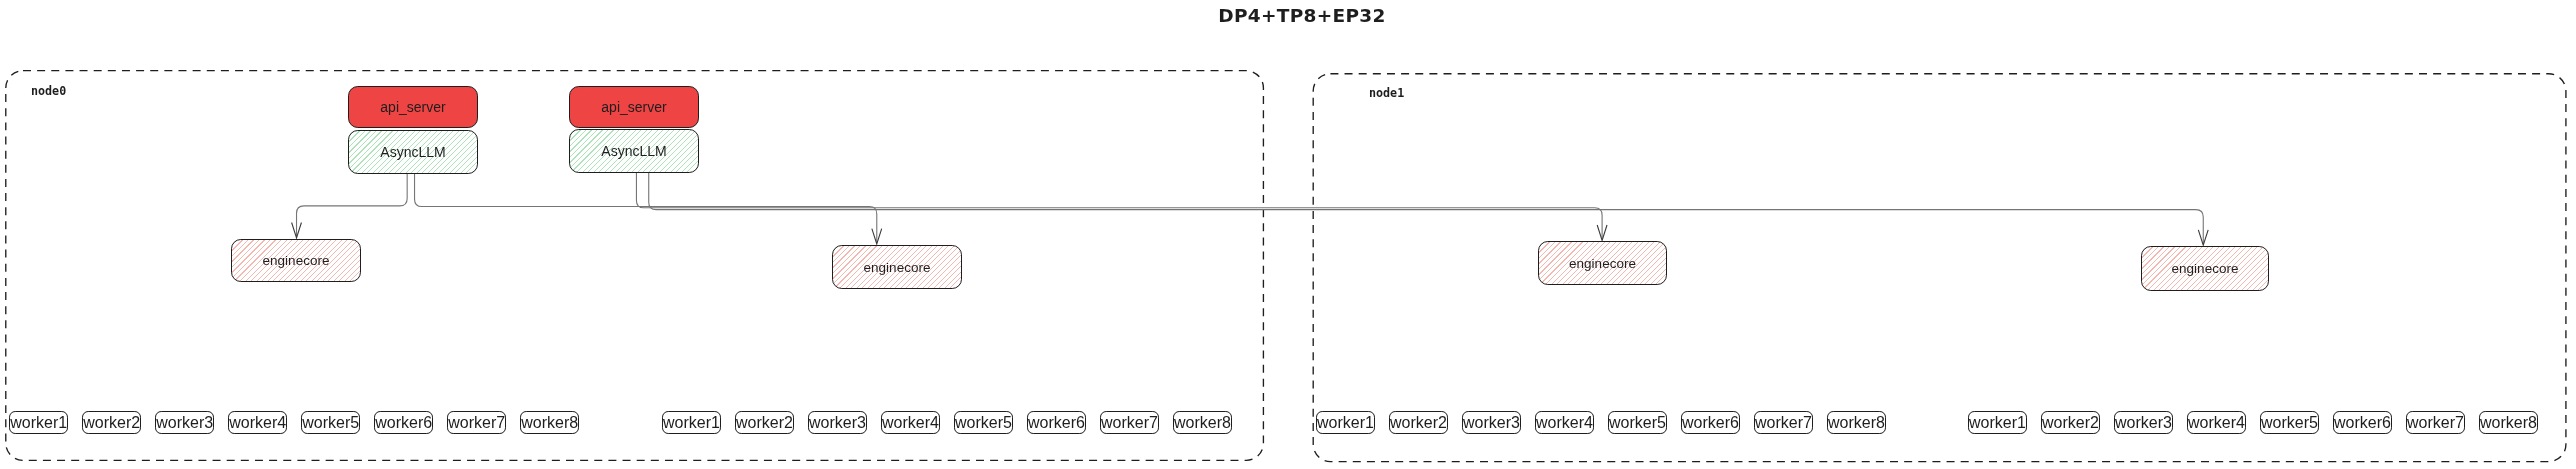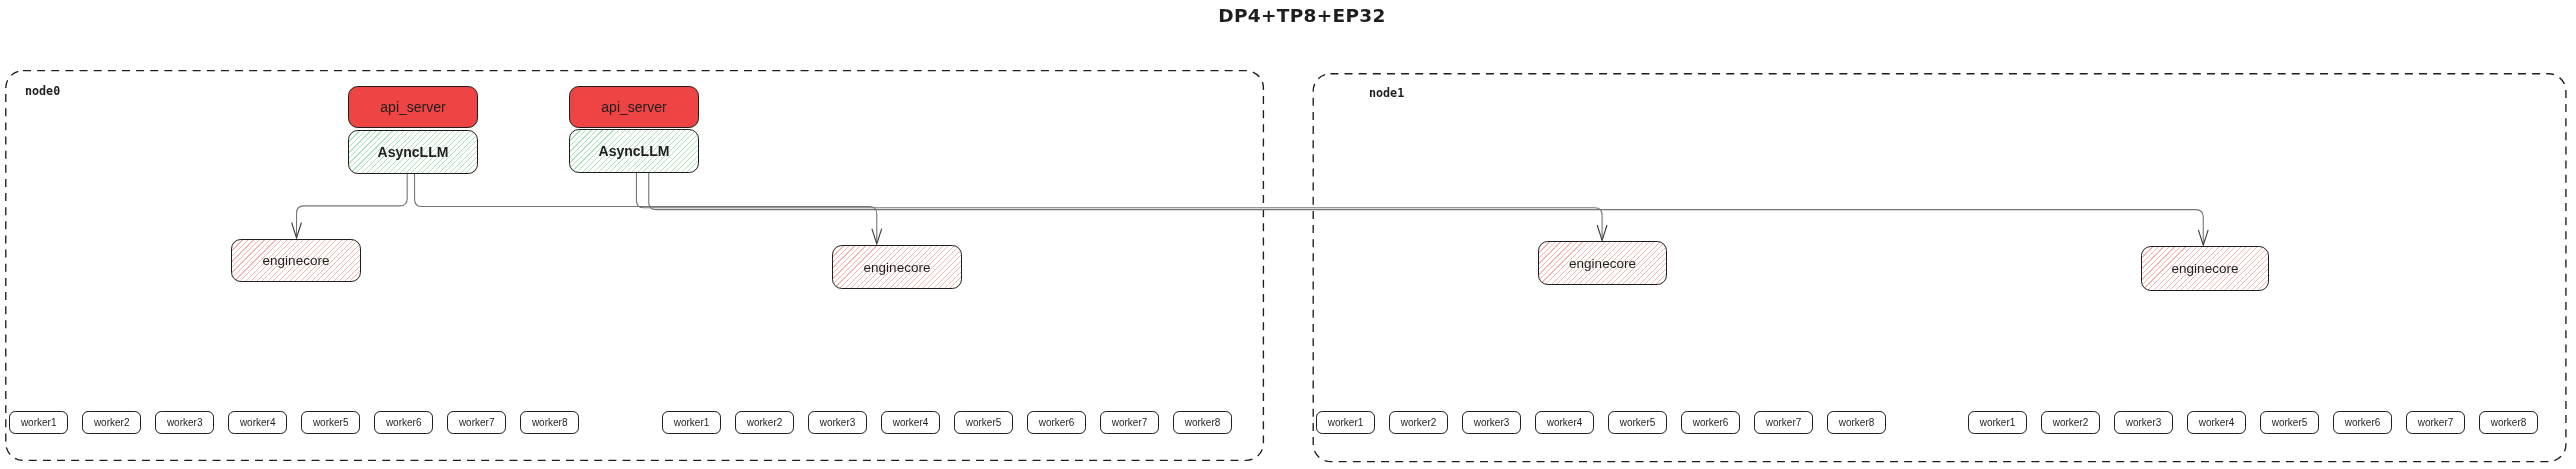--- a/index.html
+++ b/index.html
@@ -52,21 +52,20 @@
     display: flex;
     align-items: center;
     justify-content: center;
     font-size: 14px;
     color: #1e1e1e;
   }
   .hatch-green {
     background:
       repeating-linear-gradient(135deg, rgba(0,0,0,0) 0 3.1px, var(--asyncllm-hatch) 3.1px 3.9px),
       #ffffff;
-    font-weight: bold;
   }
   .hatch-pink {
     background:
       repeating-linear-gradient(135deg, rgba(0,0,0,0) 0 3.1px, var(--enginecore-hatch) 3.1px 3.9px),
       #ffffff;
   }
   .enginecore-box {
     font-size: 13.5px;
   }
   .worker-group {
@@ -78,21 +77,21 @@
   .worker-box {
     box-sizing: border-box;
     width: 59px;
     height: 23.4px;
     border: 1.2px solid #1e1e1e;
     border-radius: 6.2px;
     background: #ffffff;
     display: flex;
     align-items: center;
     justify-content: center;
-    font-size: 10px;
+    font-size: 16px;
     color: #1e1e1e;
   }
 </style>
 </head>
 <body>
 
 <div id="canvas">
 
   <div class="title">DP4+TP8+EP32</div>
 
@@ -108,21 +107,21 @@
     <path d="M673,283 L673,324 Q673,336 685,336 L1413,336 Q1425,336 1425,348 L1425,394" fill="none" stroke="#757575" stroke-width="1.8"></path>
     <path d="M1417,372 L1425,397 L1433,372" fill="none" stroke="#3a3a3a" stroke-width="1.8"></path>
 
     <path d="M1034,281 L1034,326 Q1034,338 1046,338 L2593,338 Q2605,338 2605,350 L2605,388" fill="none" stroke="#757575" stroke-width="1.8"></path>
     <path d="M2597,366 L2605,391 L2613,366" fill="none" stroke="#3a3a3a" stroke-width="1.8"></path>
 
     <path d="M1054,281 L1054,329 Q1054,341 1066,341 L3571,341 Q3583,341 3583,353 L3583,396" fill="none" stroke="#757575" stroke-width="1.8"></path>
     <path d="M3575,374 L3583,399 L3591,374" fill="none" stroke="#3a3a3a" stroke-width="1.8"></path>
   </svg>
 
-  <div class="node-label" style="left:25px; top:84px;">node0</div>
+  <div class="node-label" style="left:31px; top:84px;">node0</div>
   <div class="node-label" style="left:1369px; top:86px;">node1</div>
 
   <div class="box" style="left:348px; top:86px; width:130px; height:42px;">api_server</div>
   <div class="box hatch-green" style="left:348px; top:130px; width:130px; height:44px;">AsyncLLM</div>
 
   <div class="box" style="left:569px; top:86px; width:130px; height:42px;">api_server</div>
   <div class="box hatch-green" style="left:569px; top:129px; width:130px; height:44px;">AsyncLLM</div>
 
   <div class="box hatch-pink enginecore-box" style="left:231px; top:239px; width:130px; height:43px;">enginecore</div>
   <div class="box hatch-pink enginecore-box" style="left:832px; top:245px; width:130px; height:44px;">enginecore</div>

